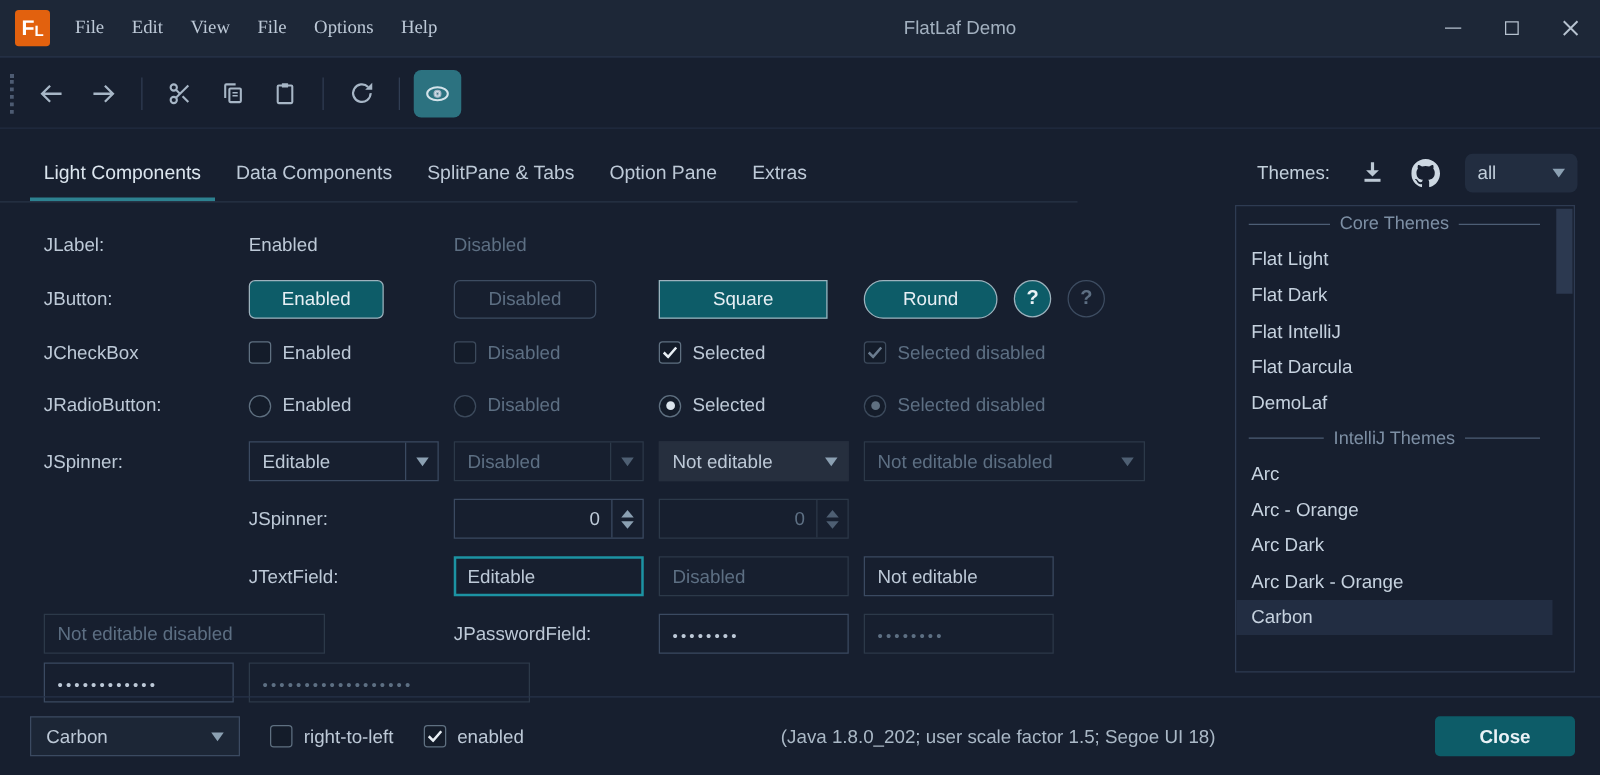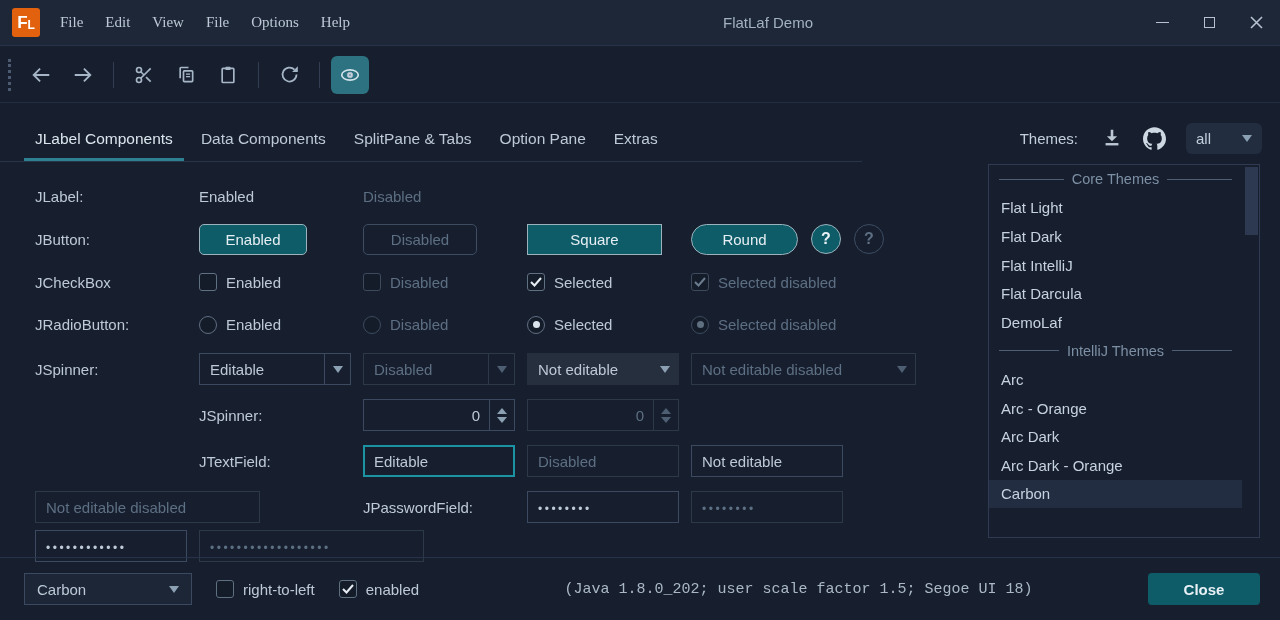--- a/index.html
+++ b/index.html
@@ -53,21 +53,21 @@
   .tabstrip{position:absolute;left:0;top:114px;width:1280px;height:48px;display:flex;align-items:center;
             padding-left:21px;}
   .tab{padding:0 14px;height:47px;line-height:47px;font-size:15.5px;color:var(--text);position:relative;
        white-space:nowrap;}
   .tab.active{color:var(--text-bright);}
   .tab.active::after{content:"";position:absolute;left:3px;right:3px;bottom:1px;height:3px;background:var(--tabline);}
   .tab-underline{position:absolute;left:0;top:161px;width:862px;height:1px;background:#283447;}
   .themes-header{position:absolute;right:18px;top:114px;height:48px;display:flex;align-items:center;gap:10px;}
   .themes-label{font-size:15px;color:#c2cfdb;margin-right:8px;}
   .hbtn{width:32px;height:32px;display:flex;align-items:center;justify-content:center;border-radius:6px;}
-  .mini-combo{width:76px;height:31px;background:#222d40;border-radius:6px;display:flex;align-items:center;
+  .mini-combo{width:90px;height:31px;background:#222d40;border-radius:6px;display:flex;align-items:center;
               padding:0 10px;margin-left:6px;}
   .mini-combo .lbl{flex:1;font-size:15px;color:#c2cfdb;}
 
   
   .arr-down{width:0;height:0;border-left:5.5px solid transparent;border-right:5.5px solid transparent;
             border-top:7px solid #8ba0b2;}
   .arr-down.dim{border-top-color:#4e5f73;}
   .spin-up{width:0;height:0;border-left:5px solid transparent;border-right:5px solid transparent;
            border-bottom:6px solid #8ba0b2;margin-bottom:3px;}
   .spin-dn{width:0;height:0;border-left:5px solid transparent;border-right:5px solid transparent;
@@ -142,21 +142,21 @@
   .lsection::before,.lsection::after{content:"";height:1px;background:#4d5e75;flex:1;}
   .vscroll{position:absolute;right:1px;top:2px;width:13px;height:68px;background:var(--thumb);}
 
   
   .bottombar{position:absolute;left:0;bottom:0;width:1280px;height:63px;border-top:1px solid var(--sep);
              display:flex;align-items:center;padding:0 20px;}
   .bcombo{width:168px;height:32px;border:1px solid var(--border);background:#1c2636;display:flex;
           align-items:center;padding:0 12px;margin-left:4px;}
   .bcombo .lbl{flex:1;font-size:15px;color:var(--text);}
   .bottombar .ckrow{margin-left:24px;}
-  .status{flex:1;text-align:center;font-size:15px;color:#aab8c6;padding-left:30px;font-family:Liberation Mono, monospace;}
+  .status{flex:1;text-align:center;font-size:15px;color:#aab8c6;padding-left:30px;}
   .closebtn{width:112px;height:32px;background:var(--accent);border:none;border-radius:4px;color:#e9f1f6;
             font-family:inherit;font-size:15px;font-weight:bold;}
   svg{display:block;}
 </style>
 </head>
 <body>
 
 <header class="titlebar">
   <div class="logo">F<span class="lsmall">L</span></div>
   <nav class="menubar">
@@ -229,21 +229,21 @@
   <div class="tbtn active">
     <svg width="22" height="22" viewBox="0 0 24 24">
       <ellipse cx="12" cy="12" rx="9" ry="5.6" fill="none" stroke="#d3e3ea" stroke-width="1.8"></ellipse>
       <circle cx="12" cy="12" r="3" fill="#d3e3ea"></circle>
       <circle cx="12" cy="12" r="1.2" fill="#2c7280"></circle>
     </svg>
   </div>
 </div>
 
 <div class="tabstrip">
-  <div class="tab active">JLabel Components</div>
+  <div class="tab active">Light Components</div>
   <div class="tab">Data Components</div>
   <div class="tab">SplitPane &amp; Tabs</div>
   <div class="tab">Option Pane</div>
   <div class="tab">Extras</div>
 </div>
 <div class="tab-underline"></div>
 
 <div class="themes-header">
   <span class="themes-label">Themes:</span>
   <div class="hbtn">

